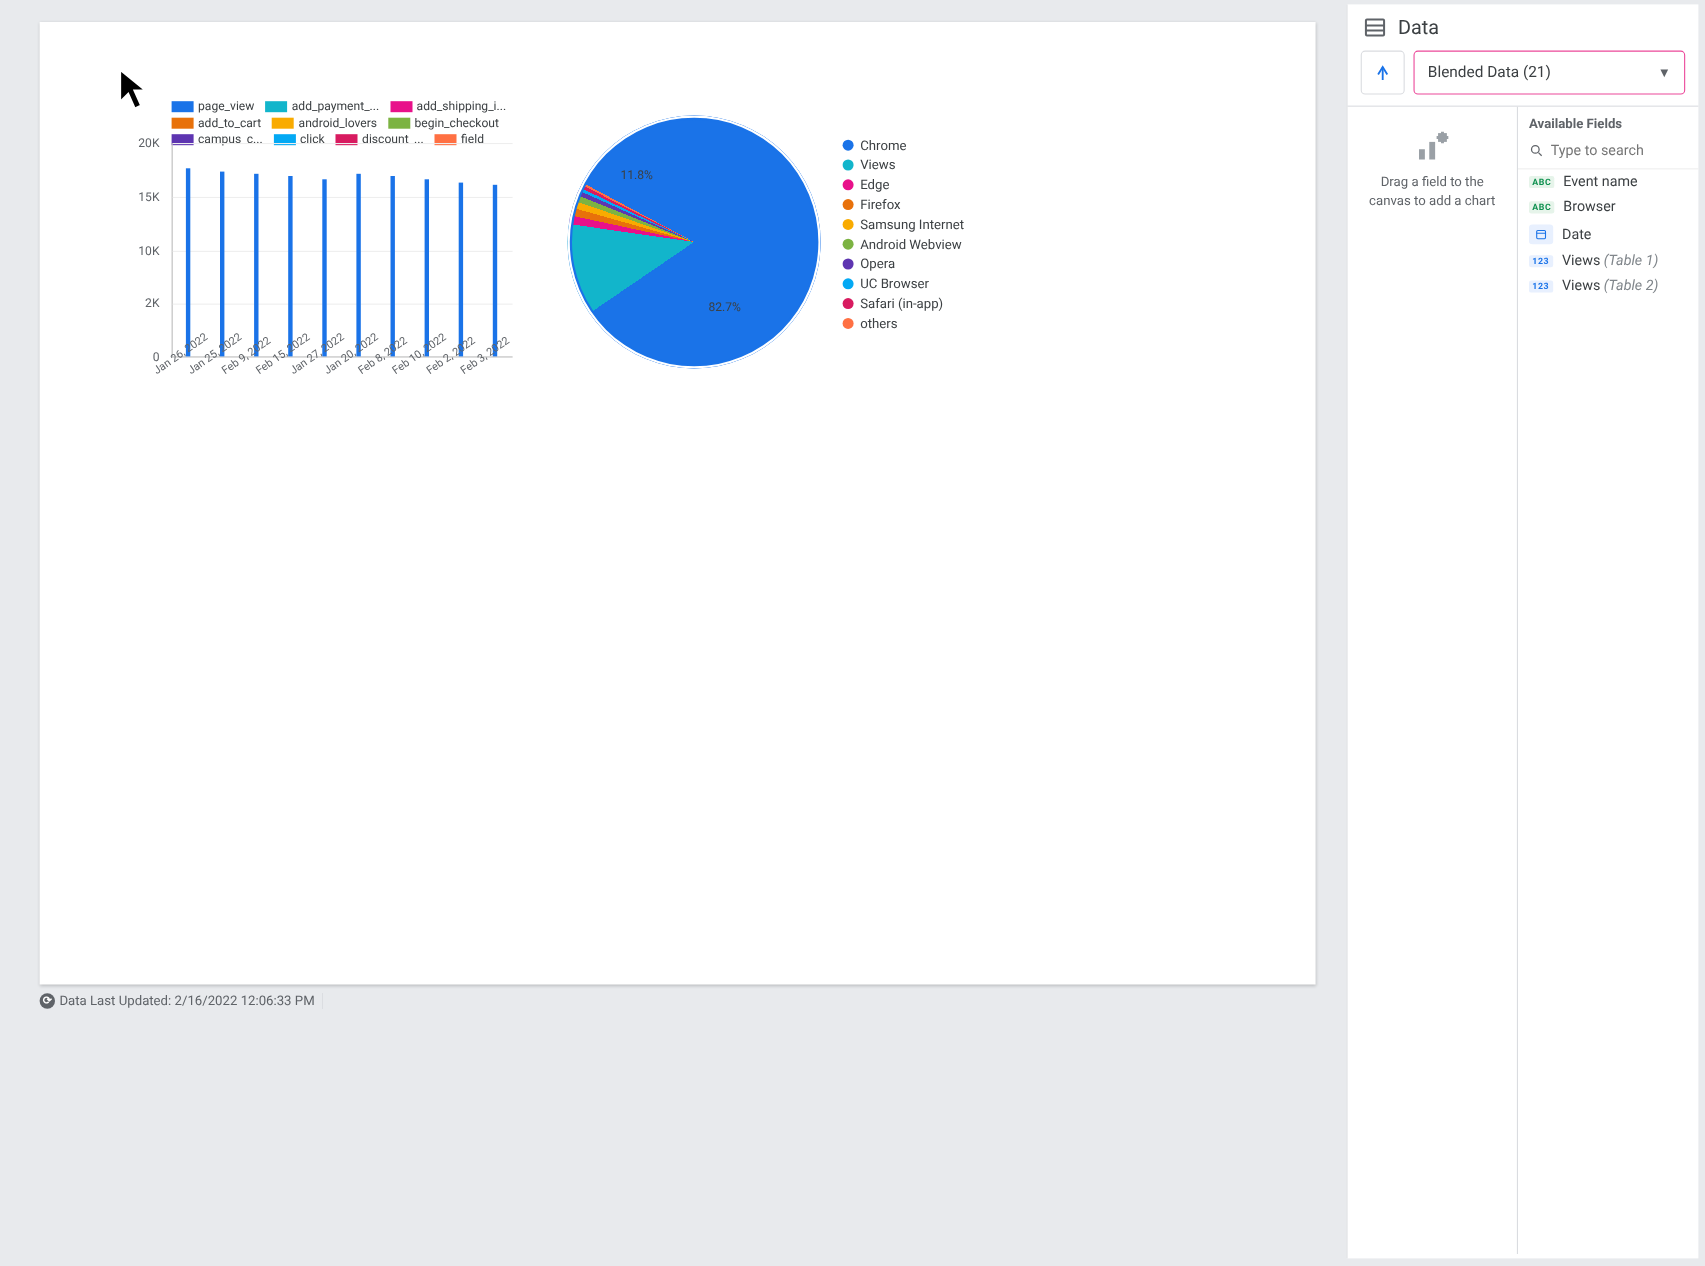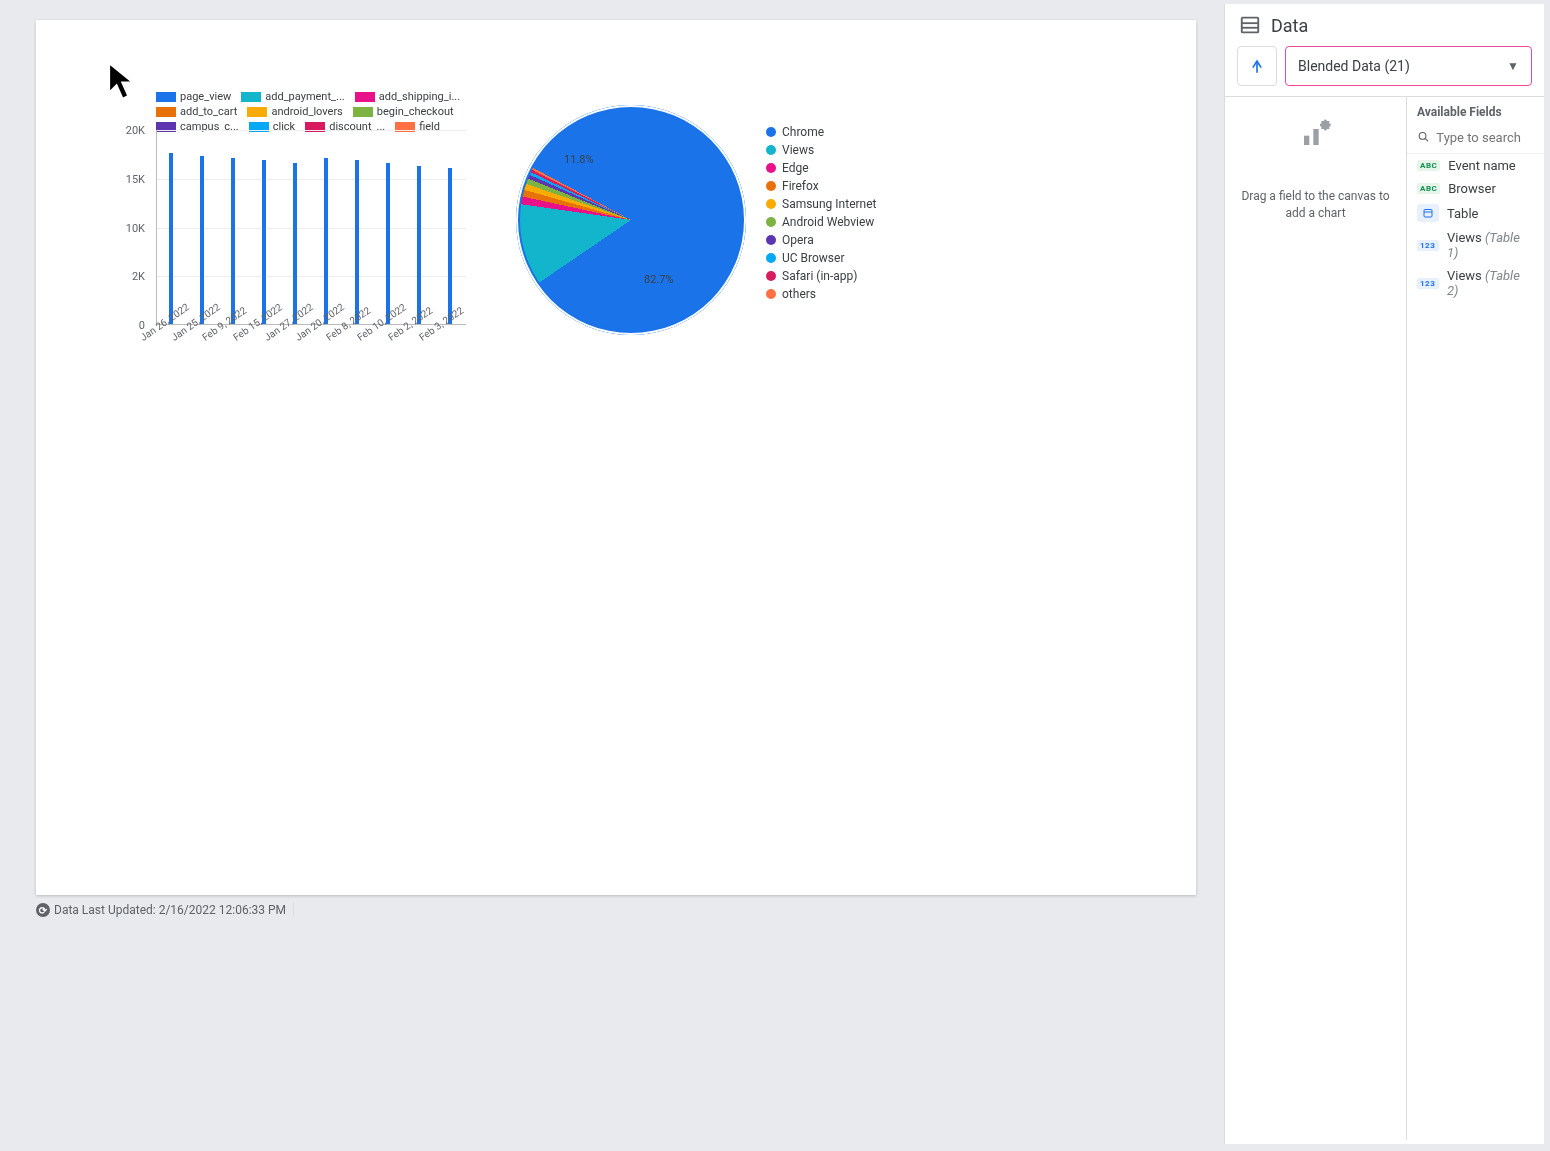--- a/index.html
+++ b/index.html
@@ -12,21 +12,21 @@
 
 .panel { position:absolute; right:6px; top:4px; width:320px; height:1140px; background:#fff; border-left:1px solid #dadce0; }
 .panel-head { display:flex; align-items:center; gap:10px; padding:10px 14px; font-size:18px; color:#3c4043; }
 .panel-head svg { width:22px; height:22px; }
 .ds-row { display:flex; gap:8px; padding:0 12px 10px; }
 .ds-btn { width:40px; height:40px; border:1px solid #dadce0; border-radius:4px; display:flex; align-items:center; justify-content:center; background:#fff; cursor:pointer; }
 .ds-select { flex:1; height:40px; border:1px solid #ec4899; border-radius:4px; display:flex; align-items:center; justify-content:space-between; padding:0 12px; font-size:14px; color:#3c4043; cursor:pointer; }
 .ds-select .arrow { font-size:12px; color:#5f6368; }
 
 .panel-body { display:flex; height:calc(100% - 96px); border-top:1px solid #dadce0; }
-.dropzone { width:182px; display:flex; flex-direction:column; align-items:center; padding-top:20px; color:#5f6368; font-size:12px; text-align:center; border-right:1px solid #dadce0;gap:31px; }
+.dropzone { width:155px; display:flex; flex-direction:column; align-items:center; padding-top:20px; color:#5f6368; font-size:12px; text-align:center; border-right:1px solid #dadce0; }
 .dropzone svg { width:32px; height:32px; margin-bottom:8px; }
 .dropzone .hint { padding:0 14px; line-height:1.4; }
 
 .fields { flex:1; }
 .fields-head { font-size:12px; color:#5f6368; padding:8px 10px 6px; font-weight:700; }
 .search { display:flex; align-items:center; gap:6px; padding:4px 10px 8px; border-bottom:1px solid #eee; }
 .search svg { width:16px; height:16px; color:#5f6368; }
 .search input { border:none; outline:none; font-size:13px; color:#1d4ed8; width:100%; }
 .field-item { display:flex; align-items:center; gap:8px; padding:4px 10px; font-size:13px; color:#3c4043; cursor:grab; }
 .badge { font-size:8px; font-weight:700; padding:1px 3px; border-radius:2px; min-width:22px; text-align:left; letter-spacing:.5px; }
@@ -255,21 +255,21 @@
             <span class="badge abc">ABC</span>
             <span>Browser</span>
           </div>
           <div class="field-item">
             <span class="badge date">
               <svg width="12" height="12" viewBox="0 0 24 24">
                 <rect x="4" y="5" width="16" height="15" rx="2" fill="none" stroke="#1a73e8" stroke-width="2"></rect>
                 <line x1="4" y1="10" x2="20" y2="10" stroke="#1a73e8" stroke-width="2"></line>
               </svg>
             </span>
-            <span>Table</span>
+            <span>Date</span>
           </div>
           <div class="field-item">
             <span class="badge num">123</span>
             <span>Views <span class="table-tag">(Table 1)</span></span>
           </div>
           <div class="field-item">
             <span class="badge num">123</span>
             <span>Views <span class="table-tag">(Table 2)</span></span>
           </div>
         </div>

